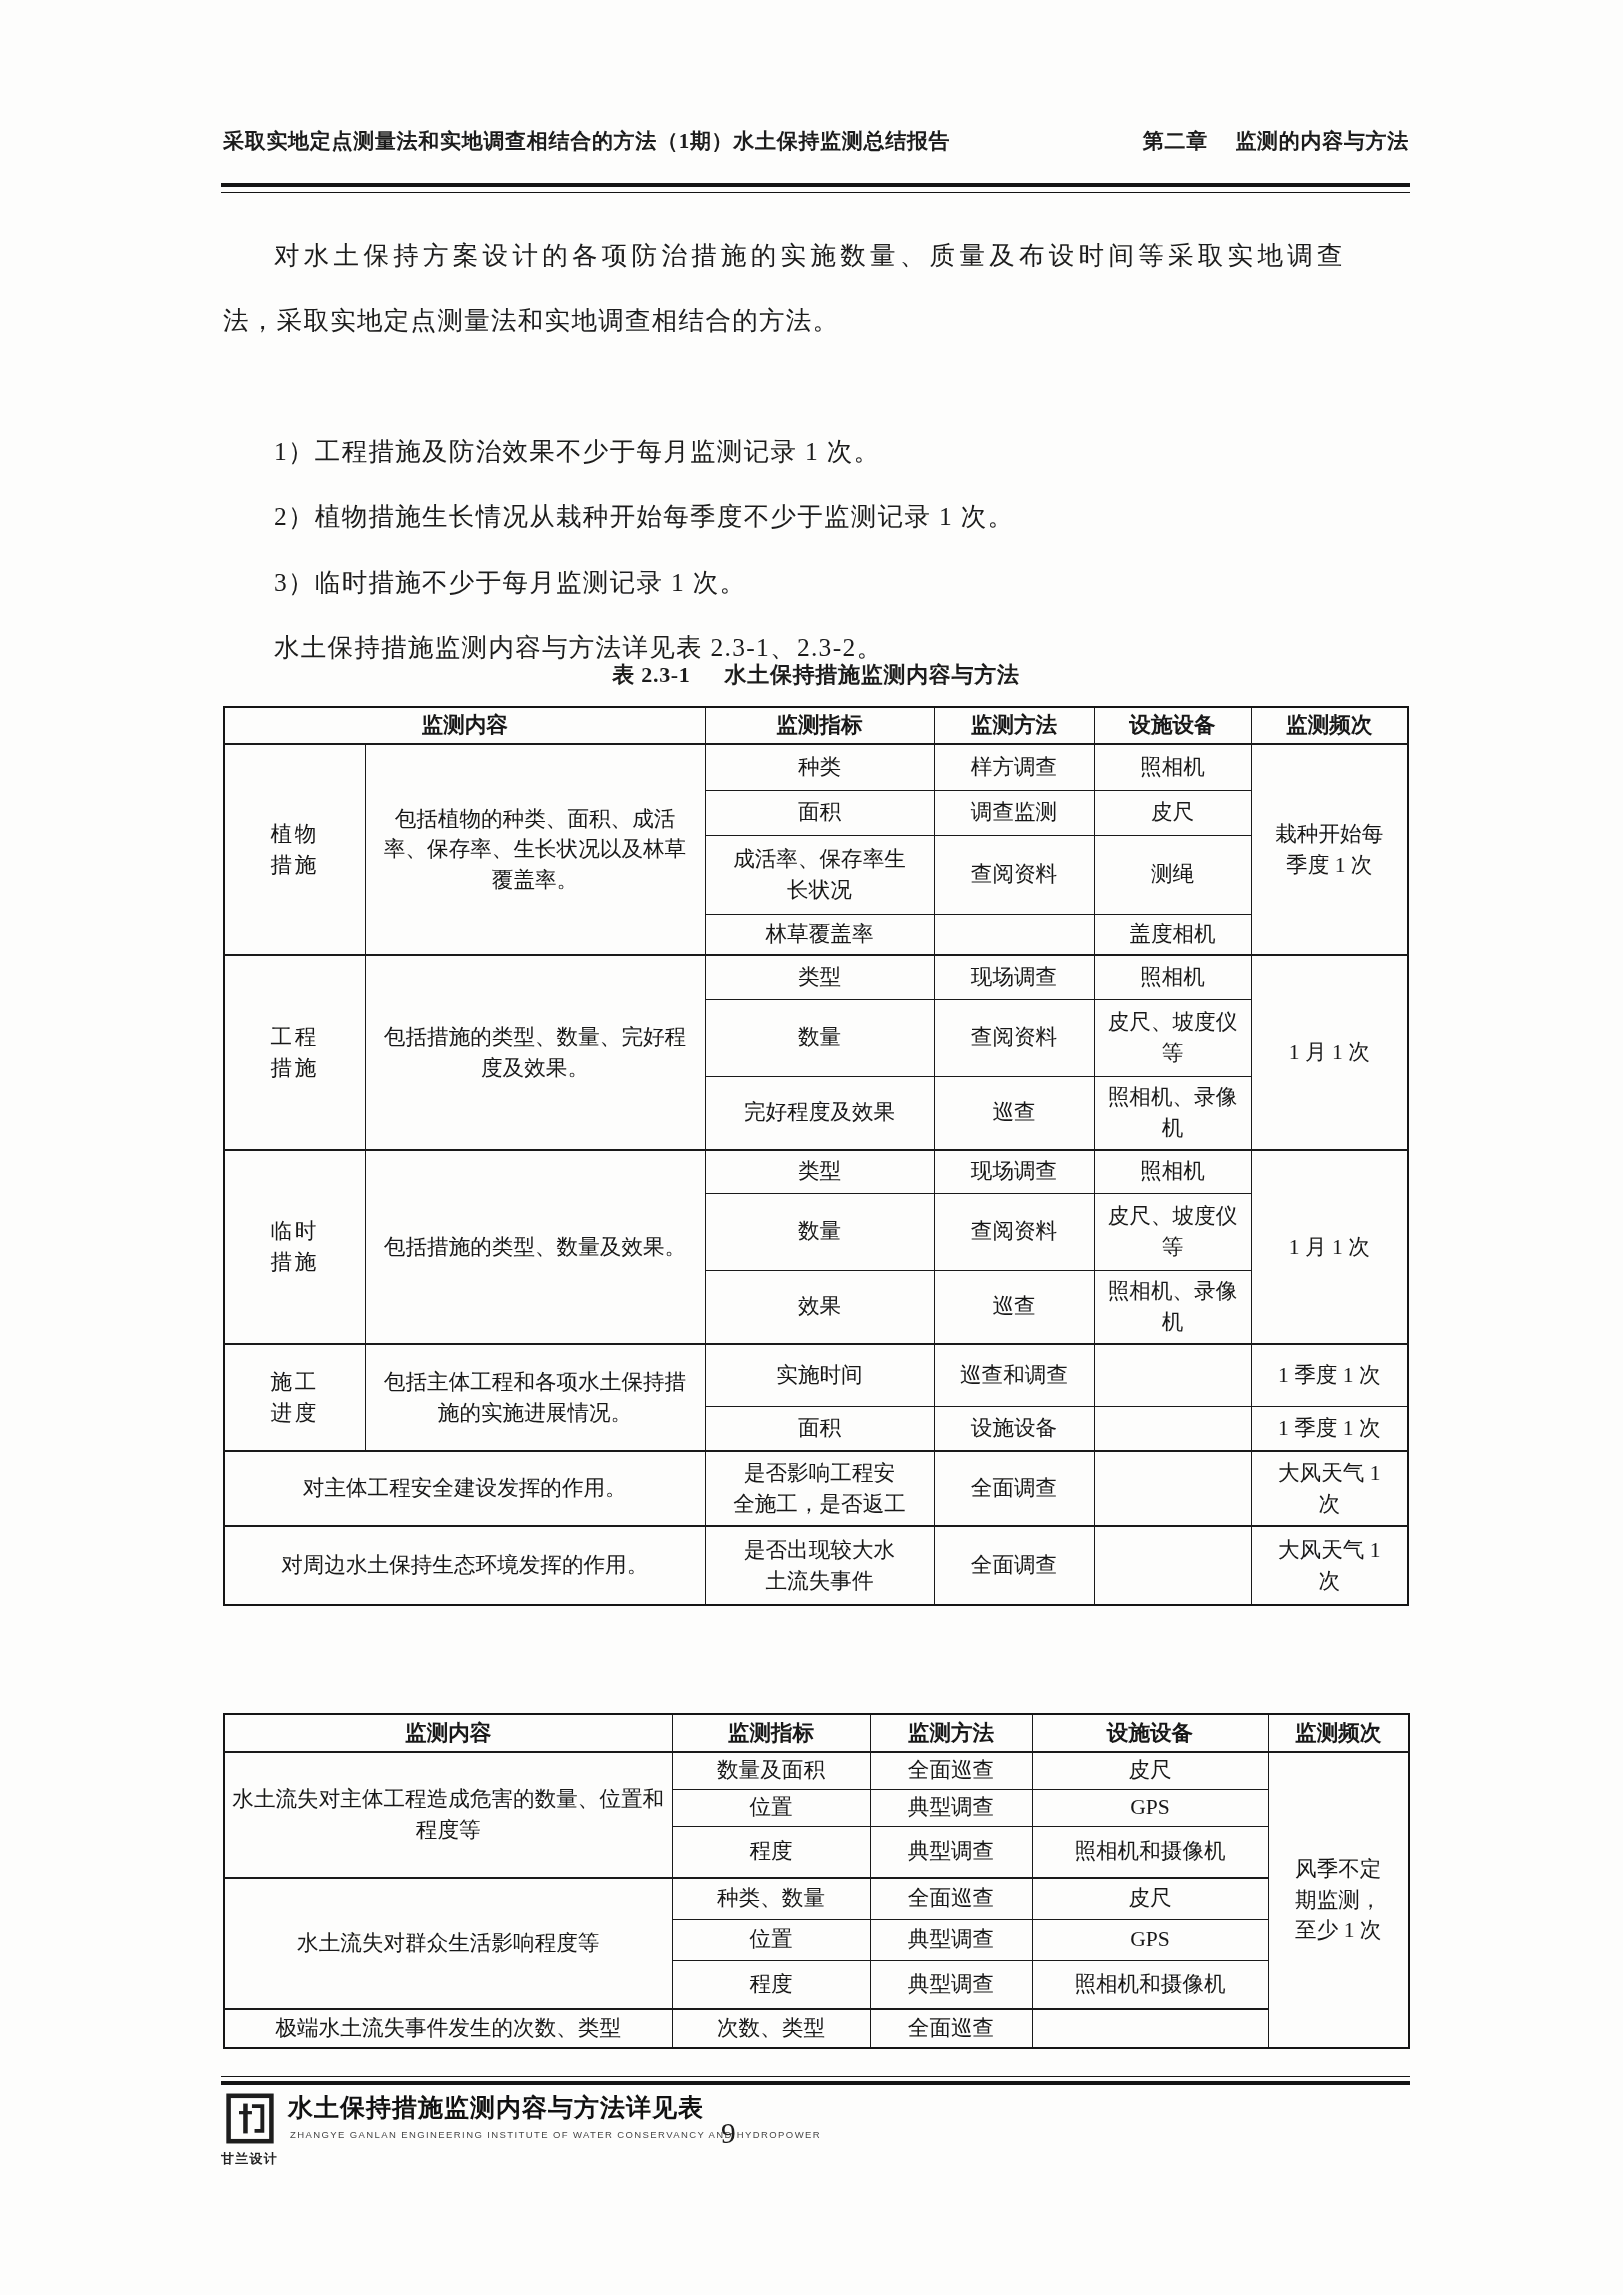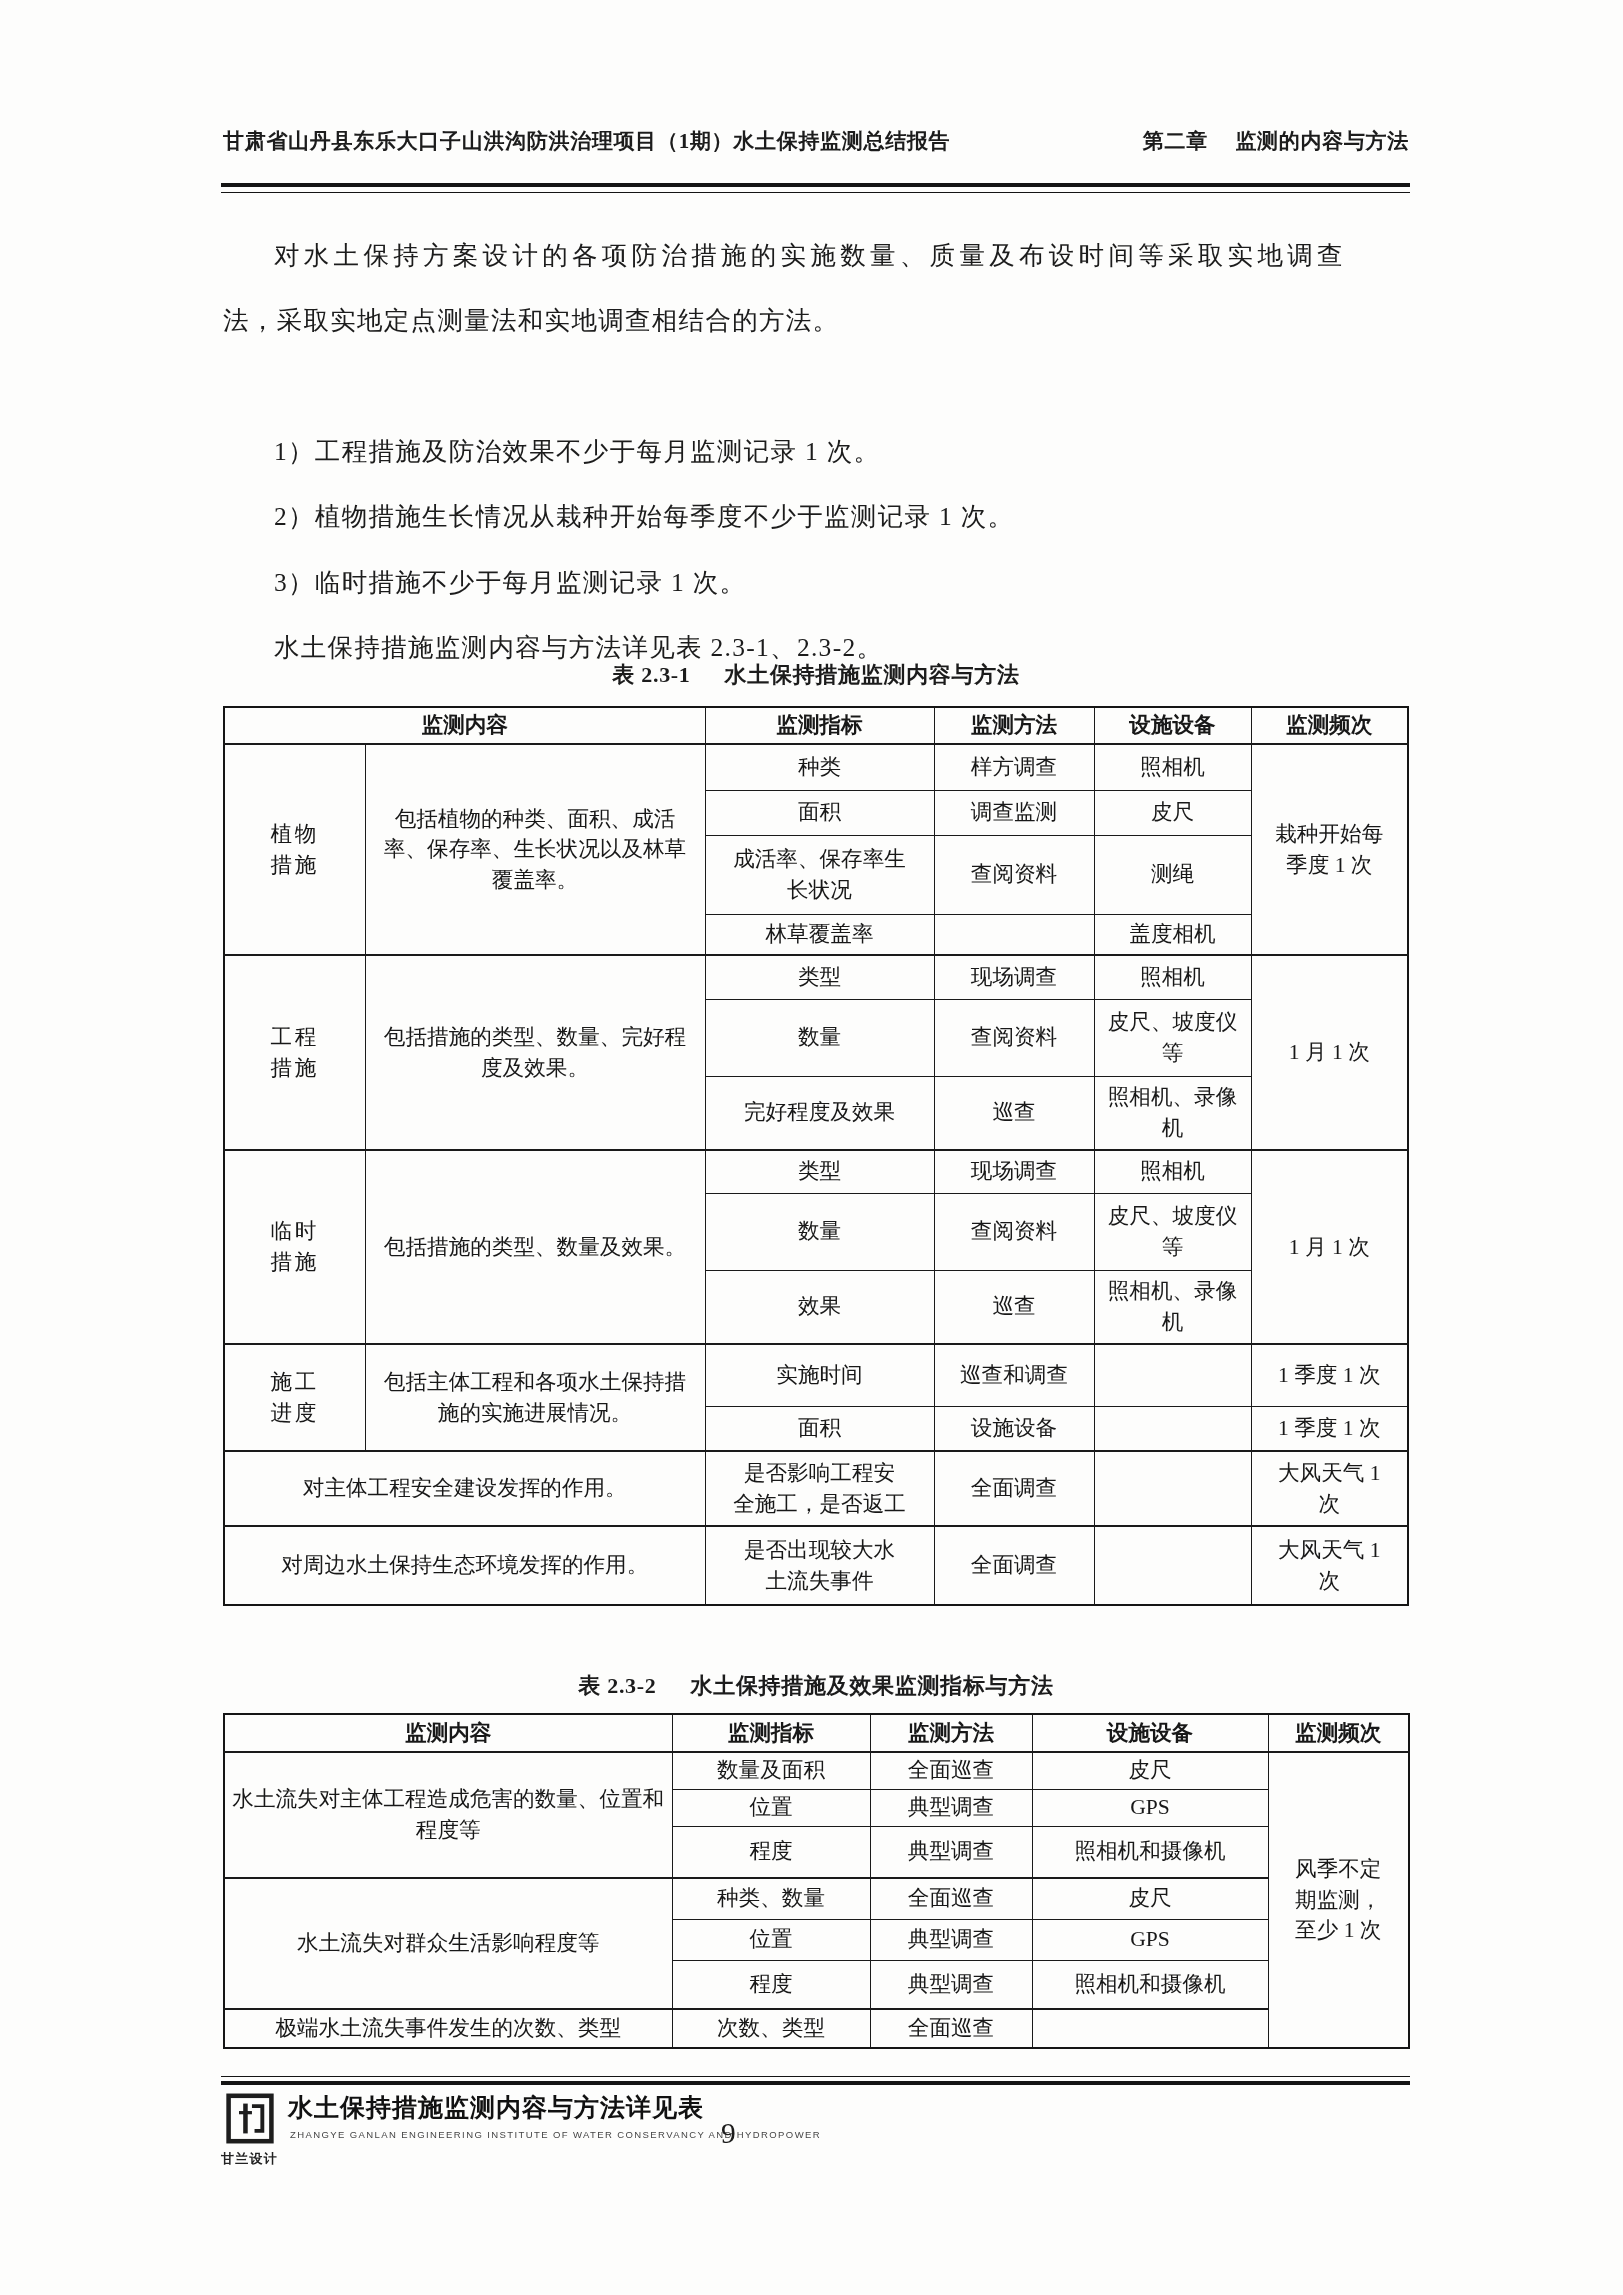--- a/index.html
+++ b/index.html
@@ -46,21 +46,21 @@
   .inst-en{left:290px;top:2129px;font-size:9.5px;letter-spacing:1.4px;color:#454545;
            font-family:"Liberation Sans","DejaVu Sans",sans-serif;white-space:nowrap;}
   .pagenum{left:721px;top:2117px;font-size:29.5px;color:#1c1c1c;}
 </style>
 </head>
 <body>
 
 <div class="page">
 
   <div class="abs hdr">
-    <span>甘肃省山丹县东乐大口子山洪沟防洪治理项目（1期）水土保持监测总结报告</span>
+    <span>采取实地定点测量法和实地调查相结合的方法（1期）水土保持监测总结报告</span>
     <span>
       <span>第二章</span><span class="chapter-title">监测的内容与方法</span>
     </span>
   </div>
   <div class="abs rule rule-a"></div>
   <div class="abs rule rule-b"></div>
 
   <div class="abs bodyline" style="top:288px">法，采取实地定点测量法和实地调查相结合的方法。</div>
   <div class="abs bodyline stretch indent" style="top:223px">对水土保持方案设计的各项防治措施的实施数量、质量及布设时间等采取实地调查</div>
   <div class="abs bodyline indent" style="top:419px">1）工程措施及防治效果不少于每月监测记录 1 次。</div>
@@ -192,23 +192,20 @@
       <td>是否出现较大水
 土流失事件</td>
       <td>全面调查</td>
       <td></td>
       <td>大风天气 1
 次</td>
     </tr>
   </tbody>
     </table>
 
-  <div class="abs cap" style="top:1671px">
-    <span class="cap-label">表 2.3-2</span><span>水土保持措施及效果监测指标与方法</span>
-  </div>
 
   <table class="t" style="top:1713px">
     <colgroup>
       <col style="width:448px">
         <col style="width:198px">
         <col style="width:162px">
       <col style="width:236px">
         <col style="width:141px">
     </colgroup>
     <tbody>

